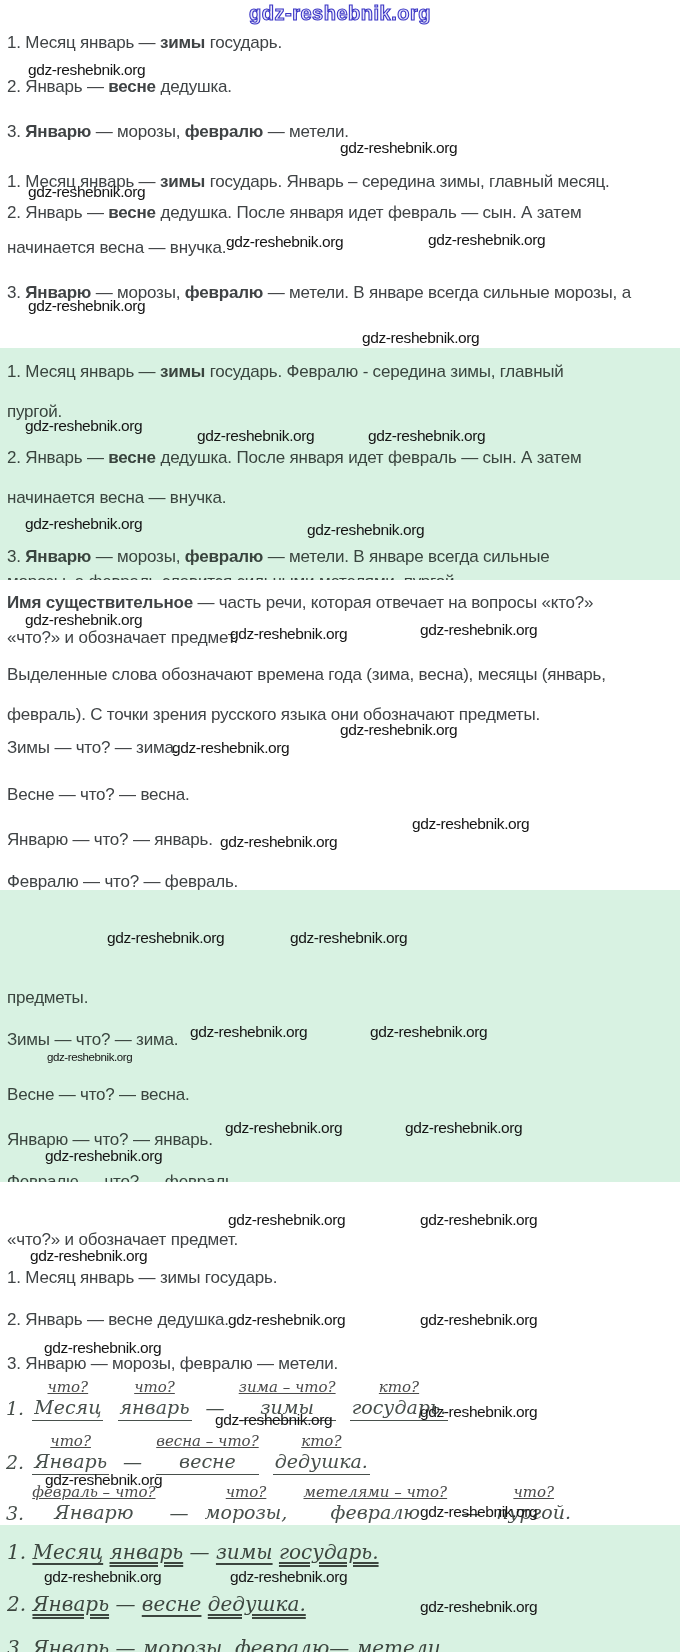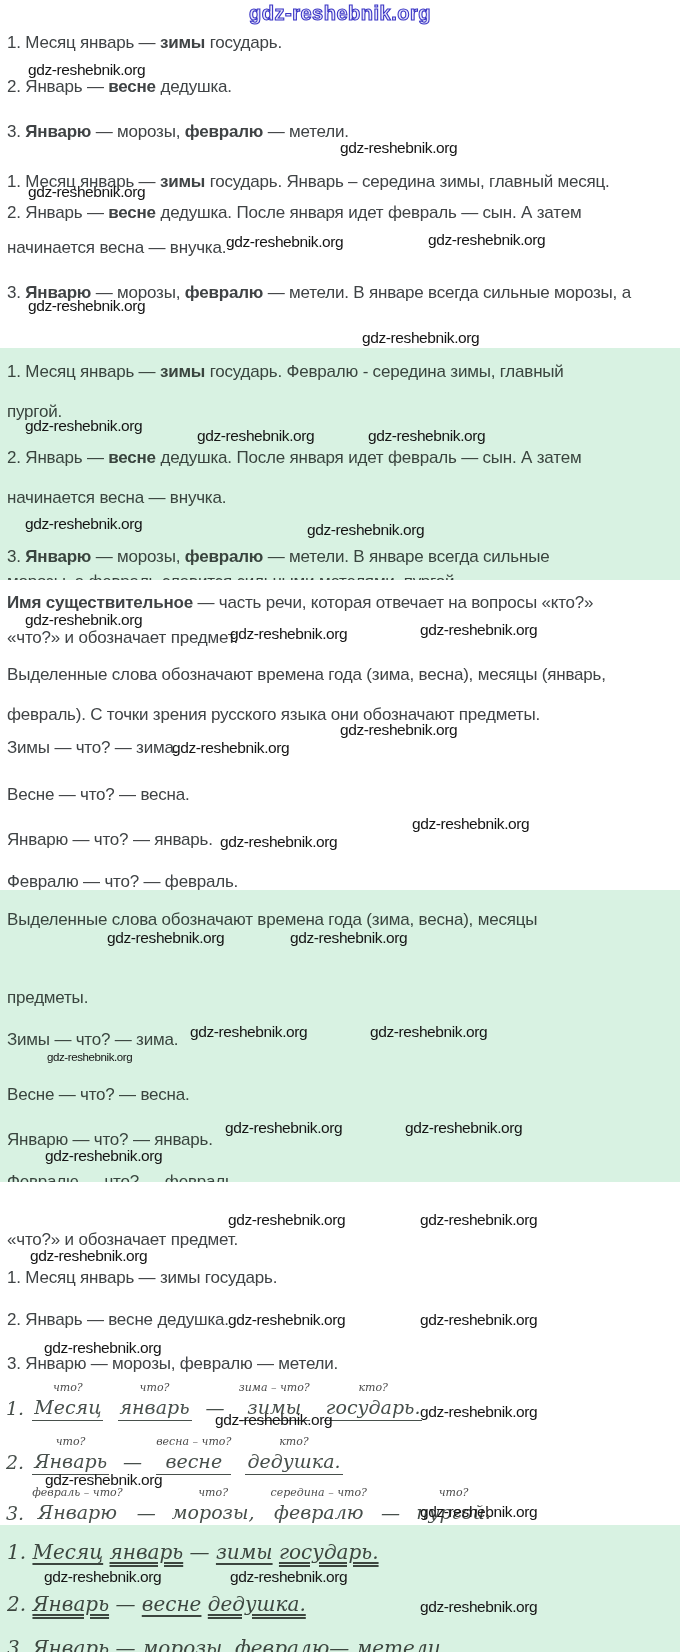--- a/index.html
+++ b/index.html
@@ -15,21 +15,21 @@
        letter-spacing:-0.4px;}
   .wm.sm {font-size:11.5px; line-height:14px;}
   .wm-blue {position:absolute; left:0; right:0; top:2px; text-align:center; font-size:20px;
             font-weight:bold; letter-spacing:0.5px; color:#e9e8fb;
             -webkit-text-stroke:1.1px #3a35c5;}
   
   .ann {position:absolute; left:6px; white-space:nowrap; font-family:"DejaVu Serif", serif;
         font-style:italic; color:#474f4b;}
   .anum {display:inline-block; vertical-align:bottom; font-size:19px; line-height:25px; margin-right:3px;}
   .aw  {display:inline-block; vertical-align:bottom; text-align:center; margin-right:9px;}
-  .aw .lab {display:block; font-size:11px; line-height:15px; color:#4a4a4a; white-space:nowrap;}
+  .aw .lab {display:block; font-size:15px; line-height:15px; color:#4a4a4a; white-space:nowrap;text-decoration:underline;}
   .aw .wd  {display:block; font-size:19px; line-height:24px; border-bottom:1px solid #474f4b; padding:0 2px 1px 2px;}
   .adash {display:inline-block; vertical-align:bottom; font-size:19px; line-height:25px; margin-right:9px;}
   
   .gln {position:absolute; left:7px; white-space:nowrap; font-family:"DejaVu Serif", serif;
         font-style:italic; font-size:20px; line-height:26px; color:#3c463f;}
   .gu  {text-decoration:underline; text-underline-offset:4px;}
   .gu2 {text-decoration-line:underline; text-decoration-style:double; text-underline-offset:3px;}
 </style>
 </head>
 <body>
@@ -127,21 +127,20 @@
     <div class="ln" style="top:158px">Зимы — что? — зима.</div>
     <span class="wm" style="left:172px;top:158px">gdz-reshebnik.org</span>
     <div class="ln" style="top:205px">Весне — что? — весна.</div>
     <div class="ln" style="top:250px">Январю — что? — январь.</div>
     <span class="wm" style="left:412px;top:234px">gdz-reshebnik.org</span>
     <span class="wm" style="left:220px;top:252px">gdz-reshebnik.org</span>
     <div class="ln" style="top:292px">Февралю — что? — февраль.</div>
   </div>
 
   <div class="sec green" style="top:890px;height:292px">
-    <div class="ln" style="top:20px">Выделенные слова обозначают времена года (зима, весна), месяцы</div>
     <span class="wm" style="left:107px;top:38px">gdz-reshebnik.org</span>
     <span class="wm" style="left:290px;top:38px">gdz-reshebnik.org</span>
     <div class="ln" style="top:98px">предметы.</div>
     <div class="ln" style="top:140px">Зимы — что? — зима.</div>
     <span class="wm" style="left:190px;top:132px">gdz-reshebnik.org</span>
     <span class="wm" style="left:370px;top:132px">gdz-reshebnik.org</span>
     <span class="wm sm" style="left:47px;top:160px">gdz-reshebnik.org</span>
     <div class="ln" style="top:195px">Весне — что? — весна.</div>
     <div class="ln" style="top:240px">Январю — что? — январь.</div>
     <span class="wm" style="left:225px;top:228px">gdz-reshebnik.org</span>
@@ -180,21 +179,21 @@
       <span class="aw"><span class="lab">весна – что?</span><span class="wd">весне</span></span>
       <span class="aw"><span class="lab">кто?</span><span class="wd">дедушка.</span></span>
     </div>
     <span class="wm" style="left:45px;top:288px">gdz-reshebnik.org</span>
 
     <div class="ann" style="top:303px">
       <span class="anum">3.</span>
       <span class="aw"><span class="lab">февраль – что?</span><span class="wd">Январю</span></span>
       <span class="adash">—</span>
       <span class="aw"><span class="lab">что?</span><span class="wd">морозы,</span></span>
-      <span class="aw"><span class="lab">середина – что?</span><span class="wd">февралю</span></span>
+      <span class="aw"><span class="lab">метелями – что?</span><span class="wd">февралю</span></span>
       <span class="adash">—</span>
       <span class="aw"><span class="lab">что?</span><span class="wd">пургой.</span></span>
     </div>
     <span class="wm" style="left:420px;top:320px">gdz-reshebnik.org</span>
   </div>
 
   <div class="sec green" style="top:1525px;height:127px">
     <div class="gln" style="top:14px">
       <span>1.</span>
       <span class="gu">Месяц</span>

